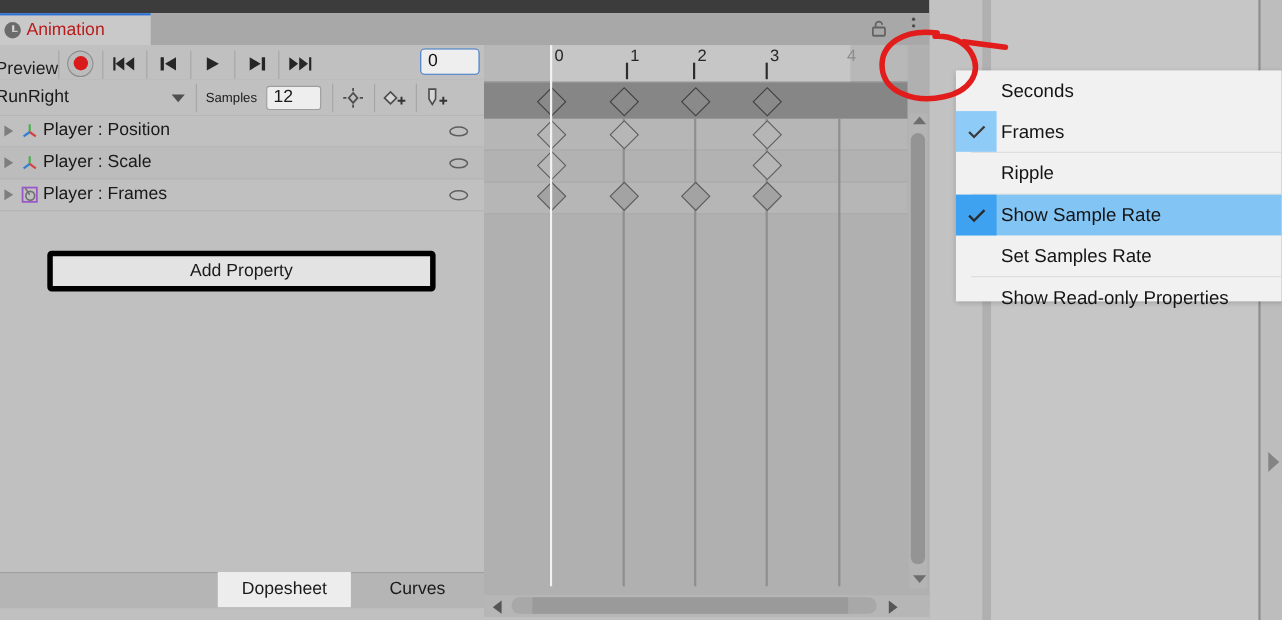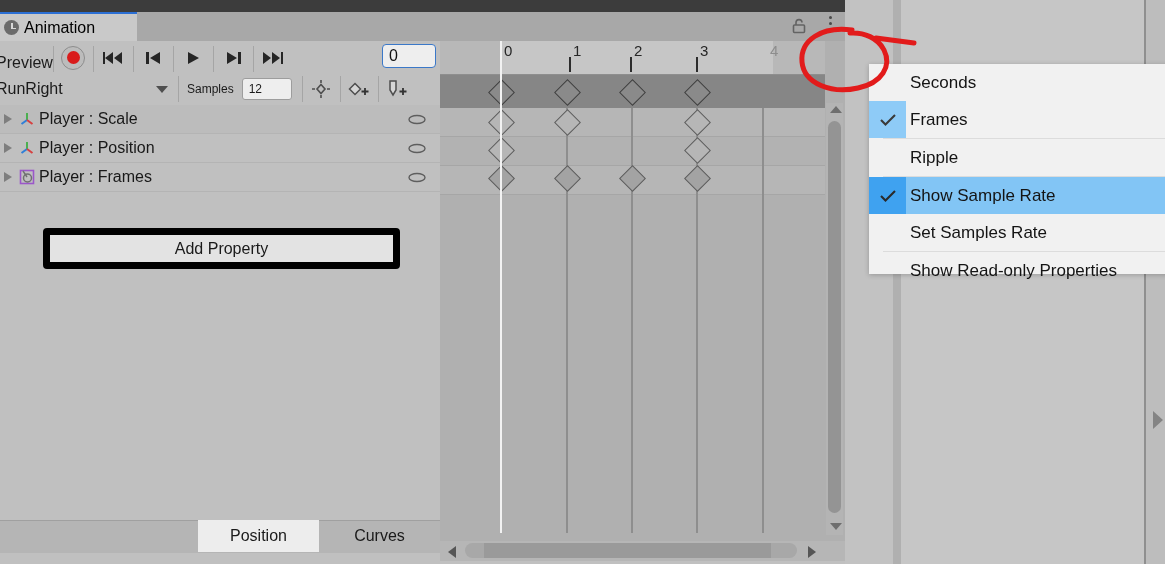--- a/index.html
+++ b/index.html
@@ -23,21 +23,21 @@
   .rail-arrow{position:absolute;left:1153px;top:411px;width:0;height:0;
     border-top:9px solid transparent;border-bottom:9px solid transparent;border-left:10px solid #848484;}
 
   
   .win{position:absolute;left:0;top:12px;width:845px;height:552px;background:#c0c0c0;}
 
   
   .tabbar{position:absolute;left:0;top:12px;width:845px;height:29px;background:#a8a8a8;}
   .tab{position:absolute;left:0;top:12px;width:137px;height:29px;background:#c9c9c9;
     border-top:2px solid #2b6fd4;box-sizing:border-box;display:flex;align-items:center;padding-left:4px;}
-  .tab .lbl{font-size:16px;color:#000000;margin-left:5px;}
+  .tab .lbl{font-size:16px;color:#b91c1c;margin-left:5px;}
   .clock{width:15px;height:15px;border-radius:50%;background:#6b6b6b;position:relative;flex:none;}
   .clock:after{content:"";position:absolute;left:7px;top:3px;width:1.6px;height:5px;background:#d8d8d8;}
   .clock:before{content:"";position:absolute;left:7px;top:7.5px;width:5px;height:1.6px;background:#d8d8d8;}
   .lock{position:absolute;left:791px;top:18px;width:16px;height:16px;}
   .kebab{position:absolute;left:820px;top:16px;width:20px;height:22px;cursor:pointer;}
   .kebab i{display:block;width:3px;height:3px;border-radius:50%;background:#4a4a4a;margin:0 auto 3.4px;}
 
   
   .tb1{position:absolute;left:0;top:41px;width:440px;height:31px;background:#c0c0c0;
        border-bottom:1px solid #a9a9a9;display:flex;align-items:flex-end;}
@@ -51,34 +51,34 @@
   .recdot i{width:13px;height:13px;border-radius:50%;background:#d91b1b;display:block;}
   .framefield{position:absolute;left:382px;top:44px;width:54px;height:24px;background:#eeeeee;
     border:1.5px solid #3b78c8;border-radius:4px;display:flex;align-items:center;
     padding-left:6px;box-sizing:border-box;font-size:16px;color:#111;}
   .clipsel{width:178px;height:30px;display:flex;align-items:center;cursor:pointer;position:relative;}
   .clipsel .nm{font-size:16px;margin-left:-4px;}
   .caret{position:absolute;right:10px;top:12px;width:0;height:0;
     border-left:6px solid transparent;border-right:6px solid transparent;border-top:7px solid #4f4f4f;}
   .samp-lbl{font-size:12px;margin-left:8px;}
   .sampfield{width:50px;height:22px;background:#eeeeee;border:1px solid #9d9d9d;border-radius:3px;
-    margin-left:8px;display:flex;align-items:center;padding-left:6px;box-sizing:border-box;font-size:12px;}
+    margin-left:8px;display:flex;align-items:center;padding-left:6px;box-sizing:border-box;font-size:16px;}
   .ktool{width:37px;height:31px;display:flex;align-items:center;justify-content:center;cursor:pointer;}
 
   
   .proplist{position:absolute;left:0;top:105px;width:440px;height:415px;background:#c0c0c0;}
   .prow{height:28px;display:flex;align-items:center;position:relative;border-bottom:1px solid #b4b4b4;}
   .prow.alt{background:#bcbcbc;}
   .tri{width:0;height:0;border-top:5.5px solid transparent;border-bottom:5.5px solid transparent;
        border-left:8px solid #7e7e7e;margin-left:4px;flex:none;cursor:pointer;}
   .picon{width:18px;height:18px;margin-left:6px;flex:none;}
   .plabel{font-size:16px;margin-left:3px;color:#191919;}
   .eye{position:absolute;right:14px;top:9px;width:18px;height:11px;}
   .addprop{position:absolute;left:43px;top:228px;width:343px;height:27px;background:#e3e3e3;
-    border:7px solid #000000;border-radius:4px;display:flex;align-items:center;justify-content:center;
+    border:5px solid #000000;border-radius:4px;display:flex;align-items:center;justify-content:center;
     font-size:16px;cursor:pointer;}
 
   
   .btabbar{position:absolute;left:0;top:520px;width:440px;height:32px;background:#b5b5b5;border-top:1px solid #a0a0a0;}
   .btab{position:absolute;top:520px;height:32px;display:flex;align-items:center;justify-content:center;
     font-size:16px;cursor:pointer;box-sizing:border-box;}
   .btab.active{background:#ededed;}
   #t-dope{left:198px;width:121px;}
   #t-curv{left:319px;width:121px;}
 
@@ -230,61 +230,61 @@
     <span class="vsep"></span>
     <span class="ktool">
       <svg width="24" height="20" viewBox="0 0 24 20">
         <path d="M5 2 h6 v9 l-3 5 l-3 -5 z" fill="#d6d6d6" stroke="#4e4e4e" stroke-width="1.5"></path>
         <path d="M18 9 v7 M14.5 12.5 h7" stroke="#333" stroke-width="1.8"></path>
       </svg>
     </span>
   </div>
 
   <div class="proplist">
+    <div class="prow">
+      <span class="tri"></span>
+      <svg class="picon" viewBox="0 0 18 18">
+        <path d="M9 10 L9 3" stroke="#4caf50" stroke-width="2"></path>
+        <path d="M9 10 L3.5 14" stroke="#2f7fd8" stroke-width="2"></path>
+        <path d="M9 10 L14.5 14" stroke="#d64040" stroke-width="2"></path>
+      </svg>
+      <span class="plabel">Player : Position</span>
+      <svg class="eye" viewBox="0 0 18 11">
+        <ellipse cx="9" cy="5.5" rx="8" ry="4" fill="none" stroke="#5e5e5e" stroke-width="1.4"></ellipse>
+      </svg>
+    </div>
     <div class="prow alt">
       <span class="tri"></span>
       <svg class="picon" viewBox="0 0 18 18">
         <path d="M9 10 L9 3" stroke="#4caf50" stroke-width="2"></path>
         <path d="M9 10 L3.5 14" stroke="#2f7fd8" stroke-width="2"></path>
         <path d="M9 10 L14.5 14" stroke="#d64040" stroke-width="2"></path>
       </svg>
       <span class="plabel">Player : Scale</span>
       <svg class="eye" viewBox="0 0 18 11">
         <ellipse cx="9" cy="5.5" rx="8" ry="4" fill="none" stroke="#5e5e5e" stroke-width="1.4"></ellipse>
       </svg>
     </div>
     <div class="prow">
       <span class="tri"></span>
       <svg class="picon" viewBox="0 0 18 18">
-        <path d="M9 10 L9 3" stroke="#4caf50" stroke-width="2"></path>
-        <path d="M9 10 L3.5 14" stroke="#2f7fd8" stroke-width="2"></path>
-        <path d="M9 10 L14.5 14" stroke="#d64040" stroke-width="2"></path>
-      </svg>
-      <span class="plabel">Player : Position</span>
-      <svg class="eye" viewBox="0 0 18 11">
-        <ellipse cx="9" cy="5.5" rx="8" ry="4" fill="none" stroke="#5e5e5e" stroke-width="1.4"></ellipse>
-      </svg>
-    </div>
-    <div class="prow">
-      <span class="tri"></span>
-      <svg class="picon" viewBox="0 0 18 18">
         <rect x="2.5" y="2.5" width="13" height="13" fill="none" stroke="#9b57c9" stroke-width="1.6"></rect>
         <circle cx="9.5" cy="10" r="4" fill="none" stroke="#707070" stroke-width="1.5"></circle>
         <path d="M5 3 L9 9" stroke="#707070" stroke-width="1.4"></path>
       </svg>
       <span class="plabel">Player : Frames</span>
       <svg class="eye" viewBox="0 0 18 11">
         <ellipse cx="9" cy="5.5" rx="8" ry="4" fill="none" stroke="#5e5e5e" stroke-width="1.4"></ellipse>
       </svg>
     </div>
   </div>
   <div class="addprop">Add Property</div>
 
   <div class="btabbar"></div>
-  <div class="btab active" id="t-dope">Position</div>
+  <div class="btab active" id="t-dope">Dopesheet</div>
   <div class="btab" id="t-curv">Curves</div>
 
   <div class="dope">
     <div class="ruler">
       <div class="ruler-lit"></div>
       <span class="ticklbl" style="left:64px">0</span>
       <span class="tick" style="left:129px"></span>
       <span class="ticklbl" style="left:133px">1</span>
       <span class="tick" style="left:190px"></span>
       <span class="ticklbl" style="left:194px">2</span>

